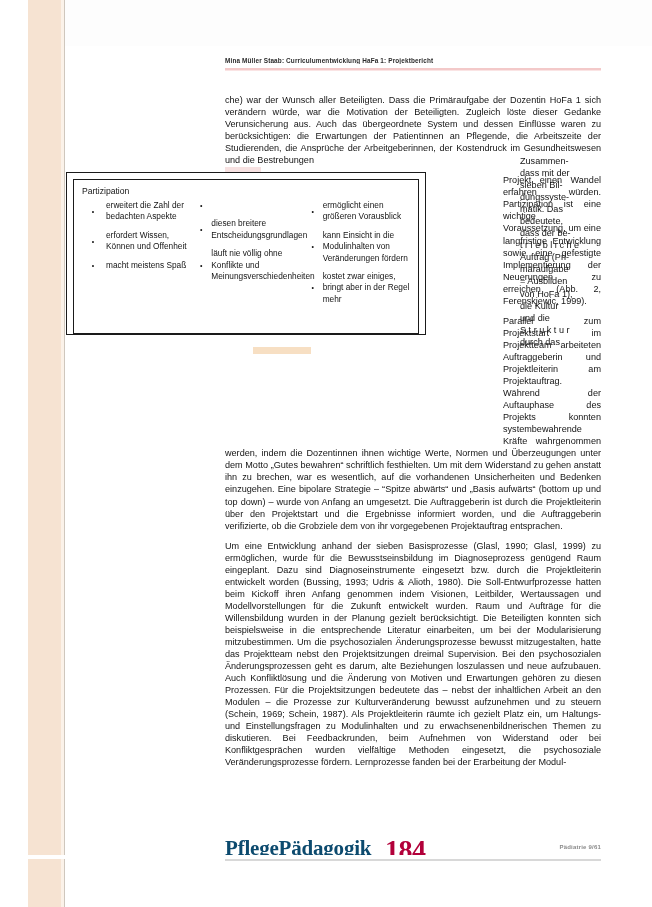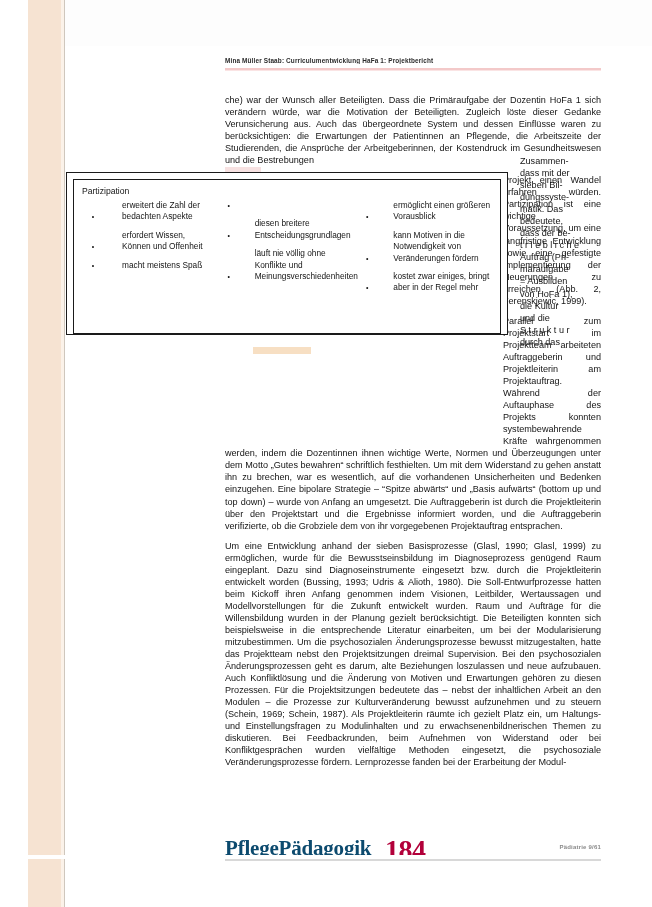--- a/index.html
+++ b/index.html
@@ -118,21 +118,21 @@
   }
   .col-narrow .ln {
     display: block;
     white-space: nowrap;
   }
 
   
   .figure-wrap {
     position: absolute;
     left: 66px; top: 172px;
-    width: 442px;
+    width: 360px;
     background: #ffffff;
     border: 1px solid #1a1a1a;
   }
   .figure-inner {
     border: 1px solid #1a1a1a;
     margin: 6px 6px 0 6px;
     padding: 6px 4px 10px 6px;
     min-height: 155px;
   }
   .fig-title {
@@ -140,23 +140,22 @@
     color: #141414;
     margin: 0 0 4px 2px;
   }
   .fig-cols {
     display: flex;
     gap: 0px;
   }
   .fig-col { width: 33.33%; padding-right: 4px; }
   .fig-item {
     display: flex;
-    align-items: flex-end;
+    align-items: center;
     margin-bottom: 7px;
-    gap: 16px;
   }
   .fig-bullet {
     width: 20px;
     flex: 0 0 20px;
     text-align: center;
     font-size: 7px;
     line-height: 11.4px;
     color: #111;
   }
   .fig-text {
@@ -320,21 +319,21 @@
             <span class="fig-text">läuft nie völlig ohne Konflikte und Meinungsverschiedenheiten</span>
           </div>
         </div>
         <div class="fig-col">
           <div class="fig-item">
             <span class="fig-bullet">•</span>
             <span class="fig-text">ermöglicht einen größeren Vorausblick</span>
           </div>
           <div class="fig-item">
             <span class="fig-bullet">•</span>
-            <span class="fig-text">kann Motiven in die Notwendigkeit von Veränderungen fördern</span>
+            <span class="fig-text">kann Einsicht in die Modulinhalten von Veränderungen fördern</span>
           </div>
           <div class="fig-item">
             <span class="fig-bullet">•</span>
             <span class="fig-text">kostet zwar einiges, bringt aber in der Regel mehr</span>
           </div>
         </div>
       </div>
   </div>
 </div>
 

